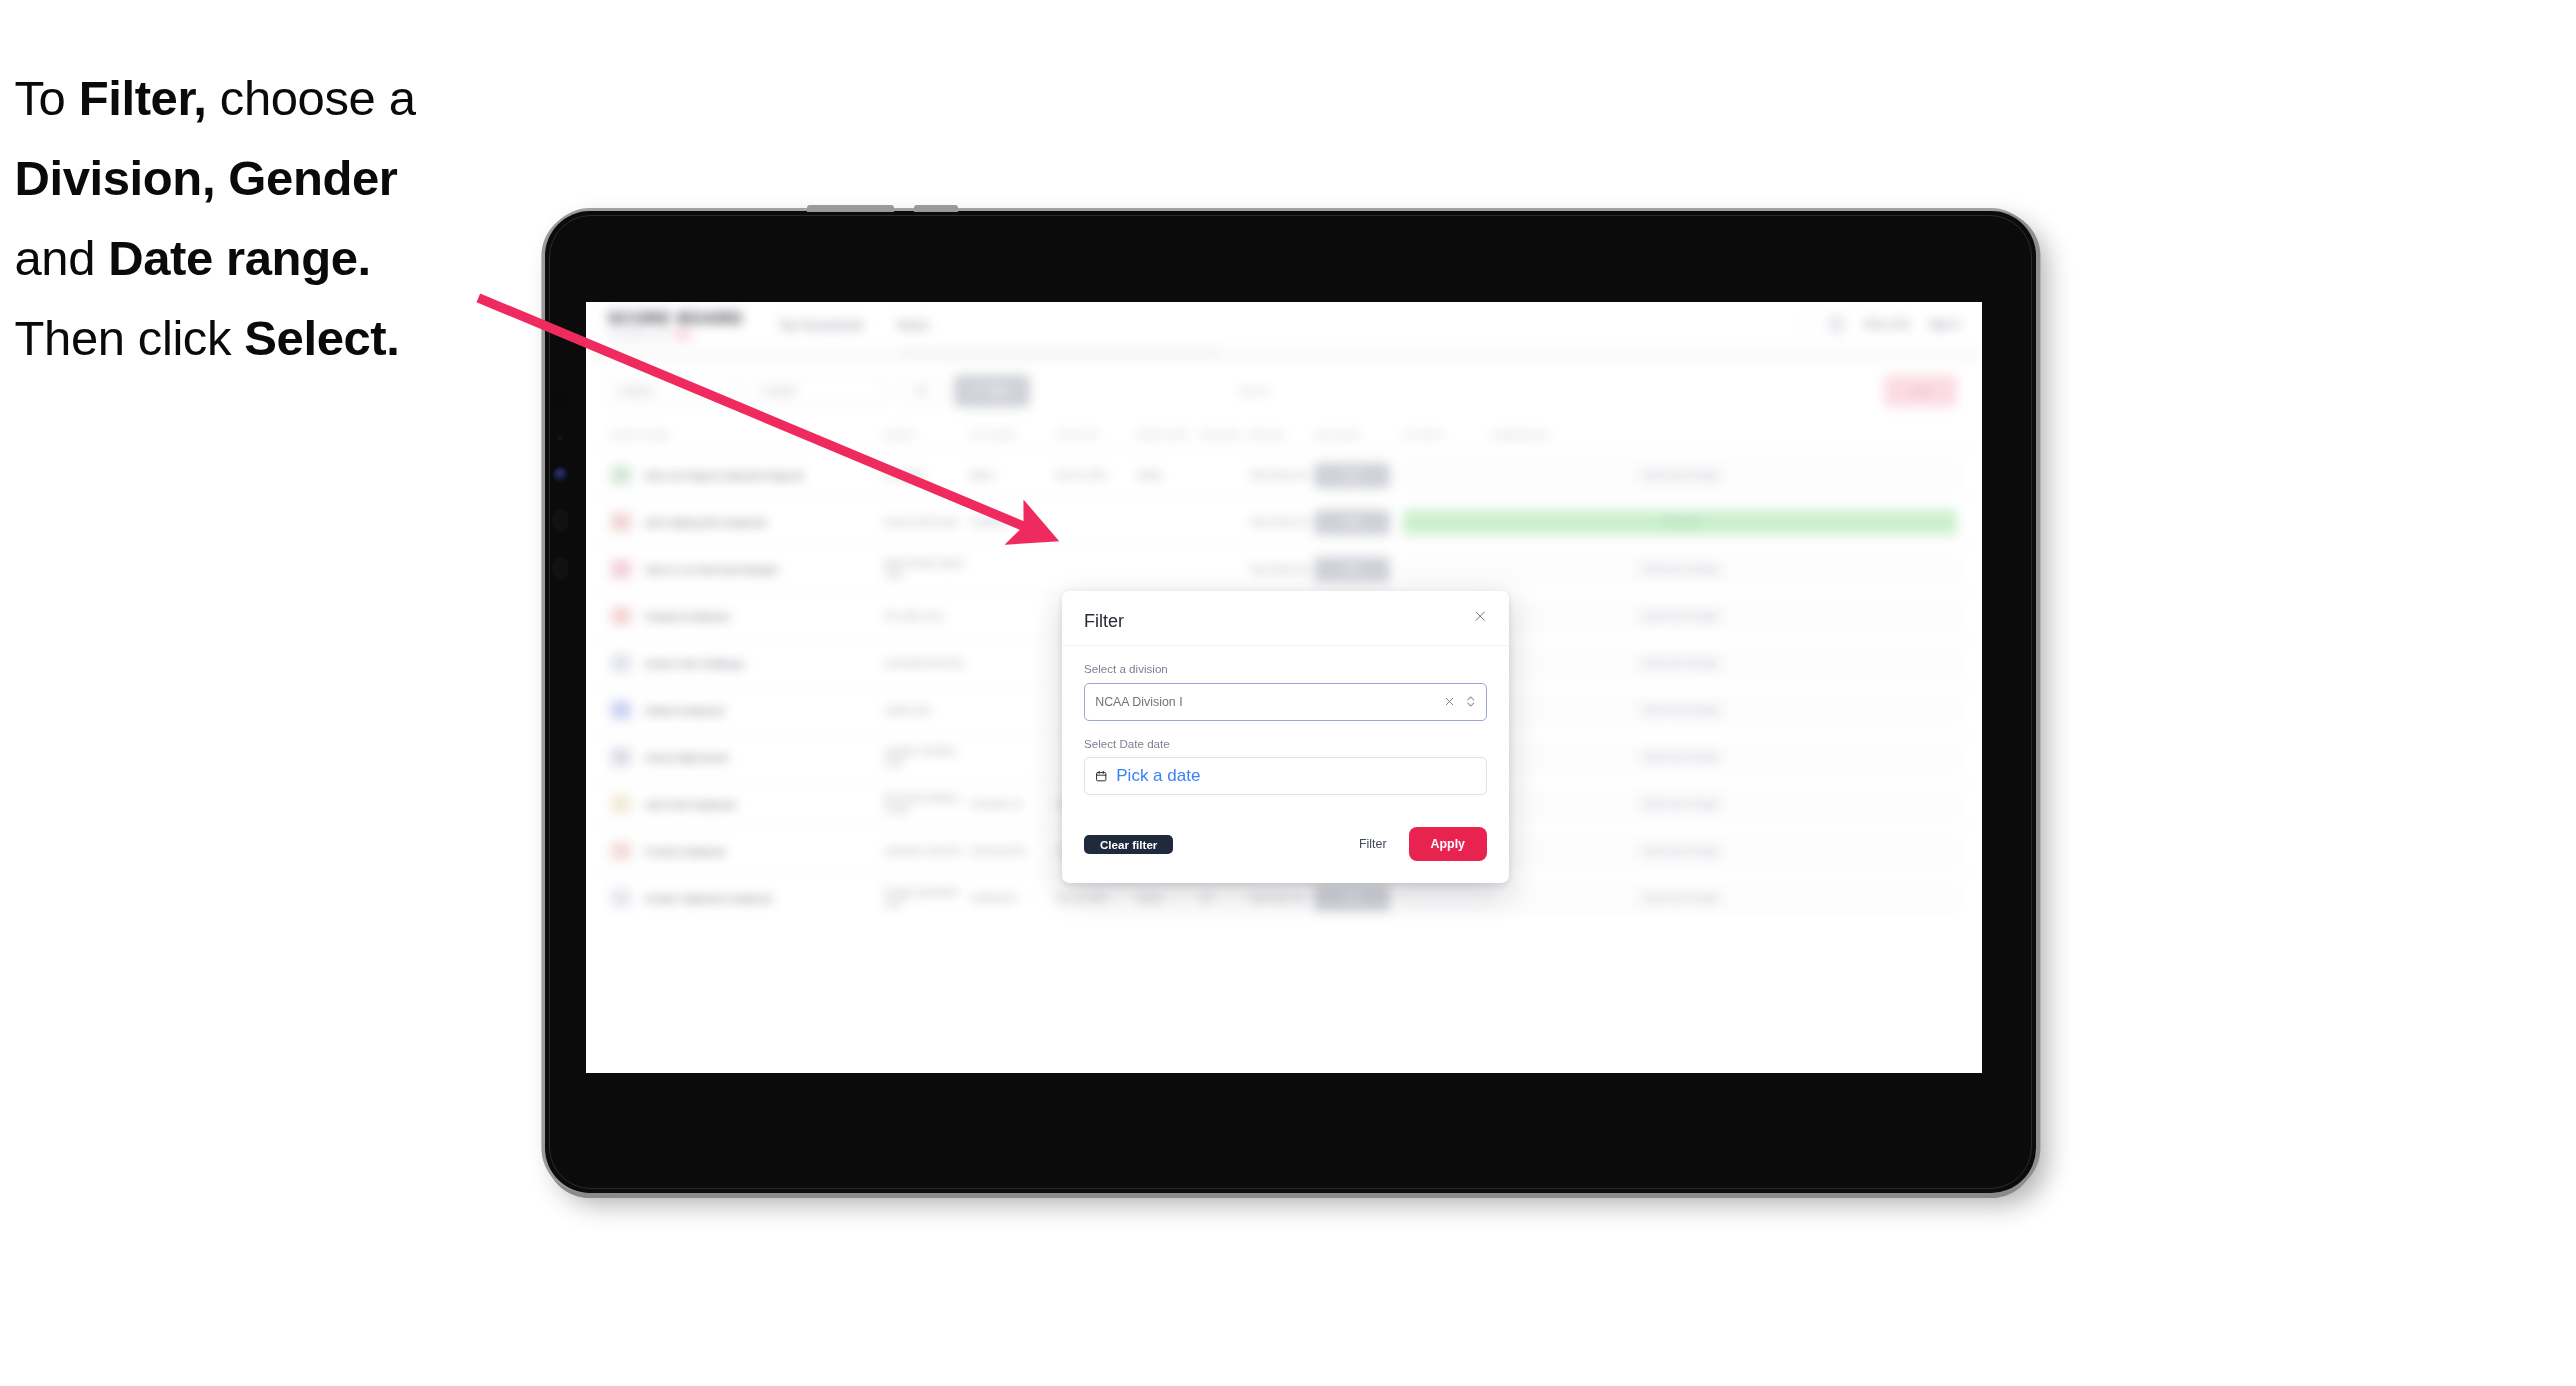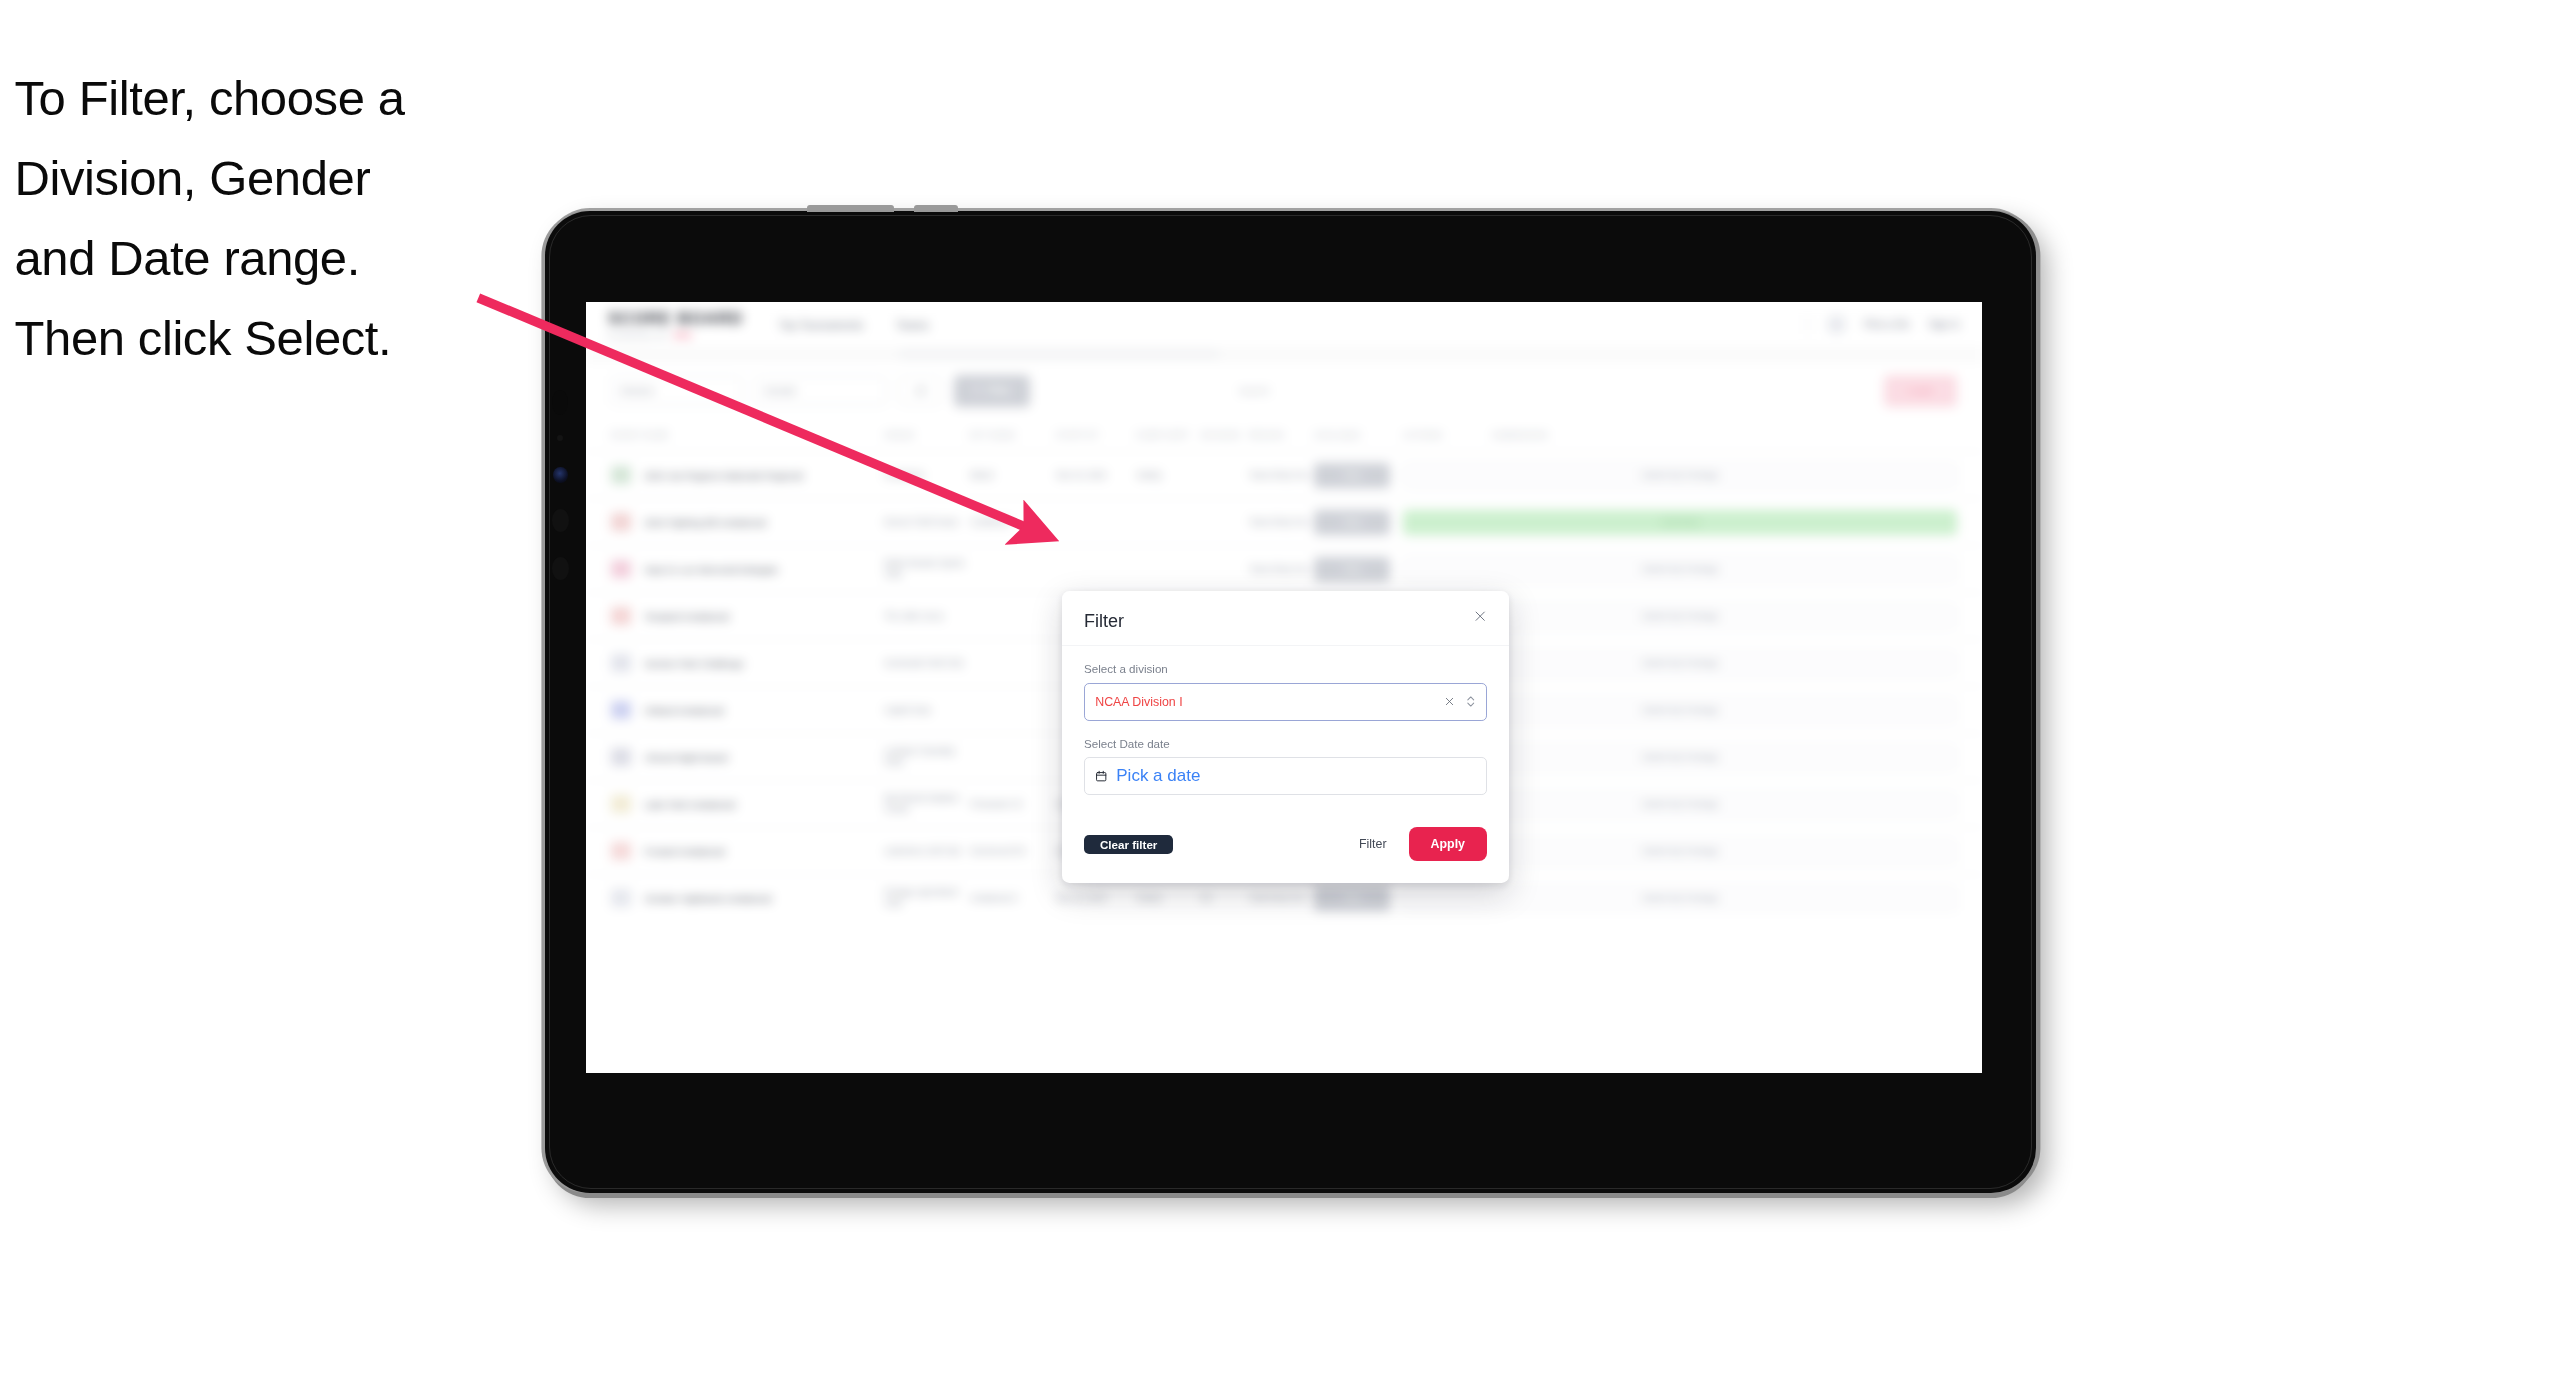--- a/index.html
+++ b/index.html
@@ -15,21 +15,21 @@
   
   #caption {
     position: absolute;
     left: 14.5px; top: 58px;
     width: 538px;
     font-size: 49px;
     line-height: 80px;
     color: #0a0a0a;
     letter-spacing: -0.4px;
   }
-  #caption .b { font-weight: 400; text-align: right; }
+  #caption .b { font-weight: 700; text-align: right; }
   #caption .line { white-space: nowrap; }
 
   
   #tablet {
     position: absolute;
     left: 545px; top: 211px;
     width: 1491px; height: 982px;
     background: #0b0b0b;
     border-radius: 45px;
     box-shadow:
@@ -152,21 +152,21 @@
                  display:flex; align-items:center; justify-content:center;
                  cursor:pointer; color:#6c727e; }
   #modal-body { padding: 16px 22px 5.8px 22px; }
   .fld-label { font-size:11.6px; color:#7b818d; margin-bottom:7.3px; }
   .fld-group { margin-bottom:16px; }
   .fld-box {
     height:38px; border:0.7px solid #dfe1e6; border-radius:5.1px; background:#fff;
     display:flex; align-items:center; padding:0 10.2px; position:relative;
   }
   .fld-box.focused { border:1.1px solid #9aa6d6; }
-  .fld-val { font-size:12.4px; color:#ef4444; }
+  .fld-val { font-size:12.4px; color:#737373; }
   .fld-ph  { font-size:17px; color:#3b82f6; }
   .fld-tools { margin-left:auto; display:flex; align-items:center; gap:11.6px; }
   .ic-clear { color:#5f6570; display:flex; }
   .ic-step  { color:#8d939e; display:flex; }
   .ic-cal   { margin-right:8.7px; color:#262b35; display:flex; }
   #modal-foot {
     display:flex; align-items:center; padding: 10.2px 22px 22px 22px;
   }
   #clear-filter {
     background:#1f2a3c; color:#ffffff; font-size:11.6px; font-weight:600;

